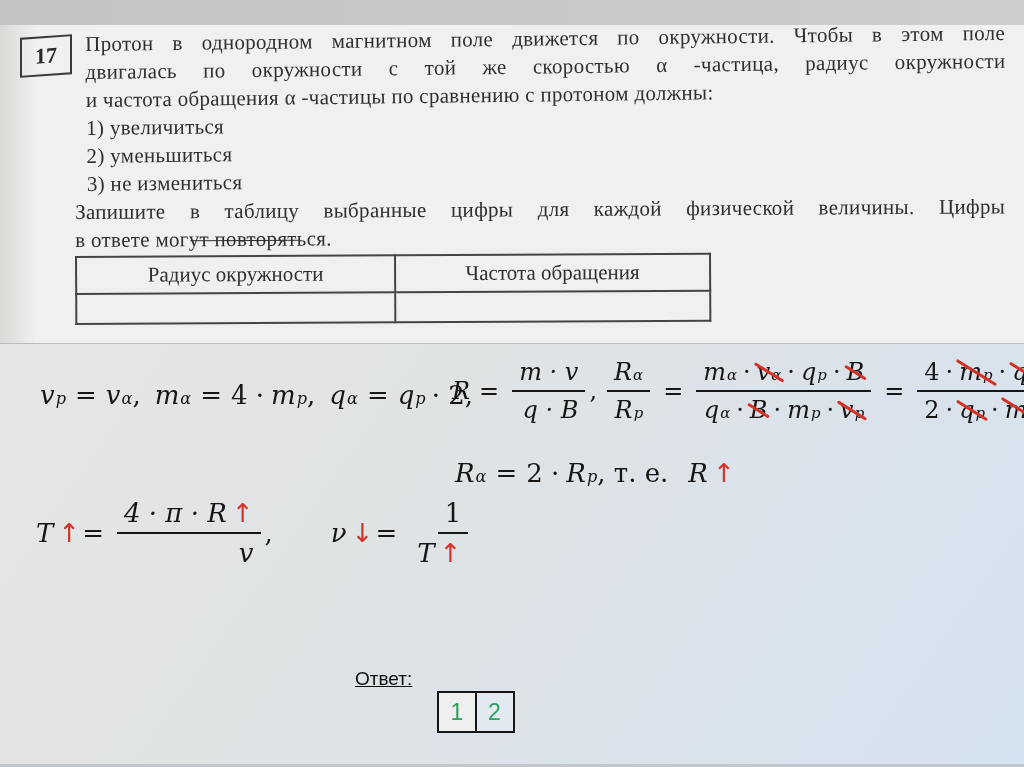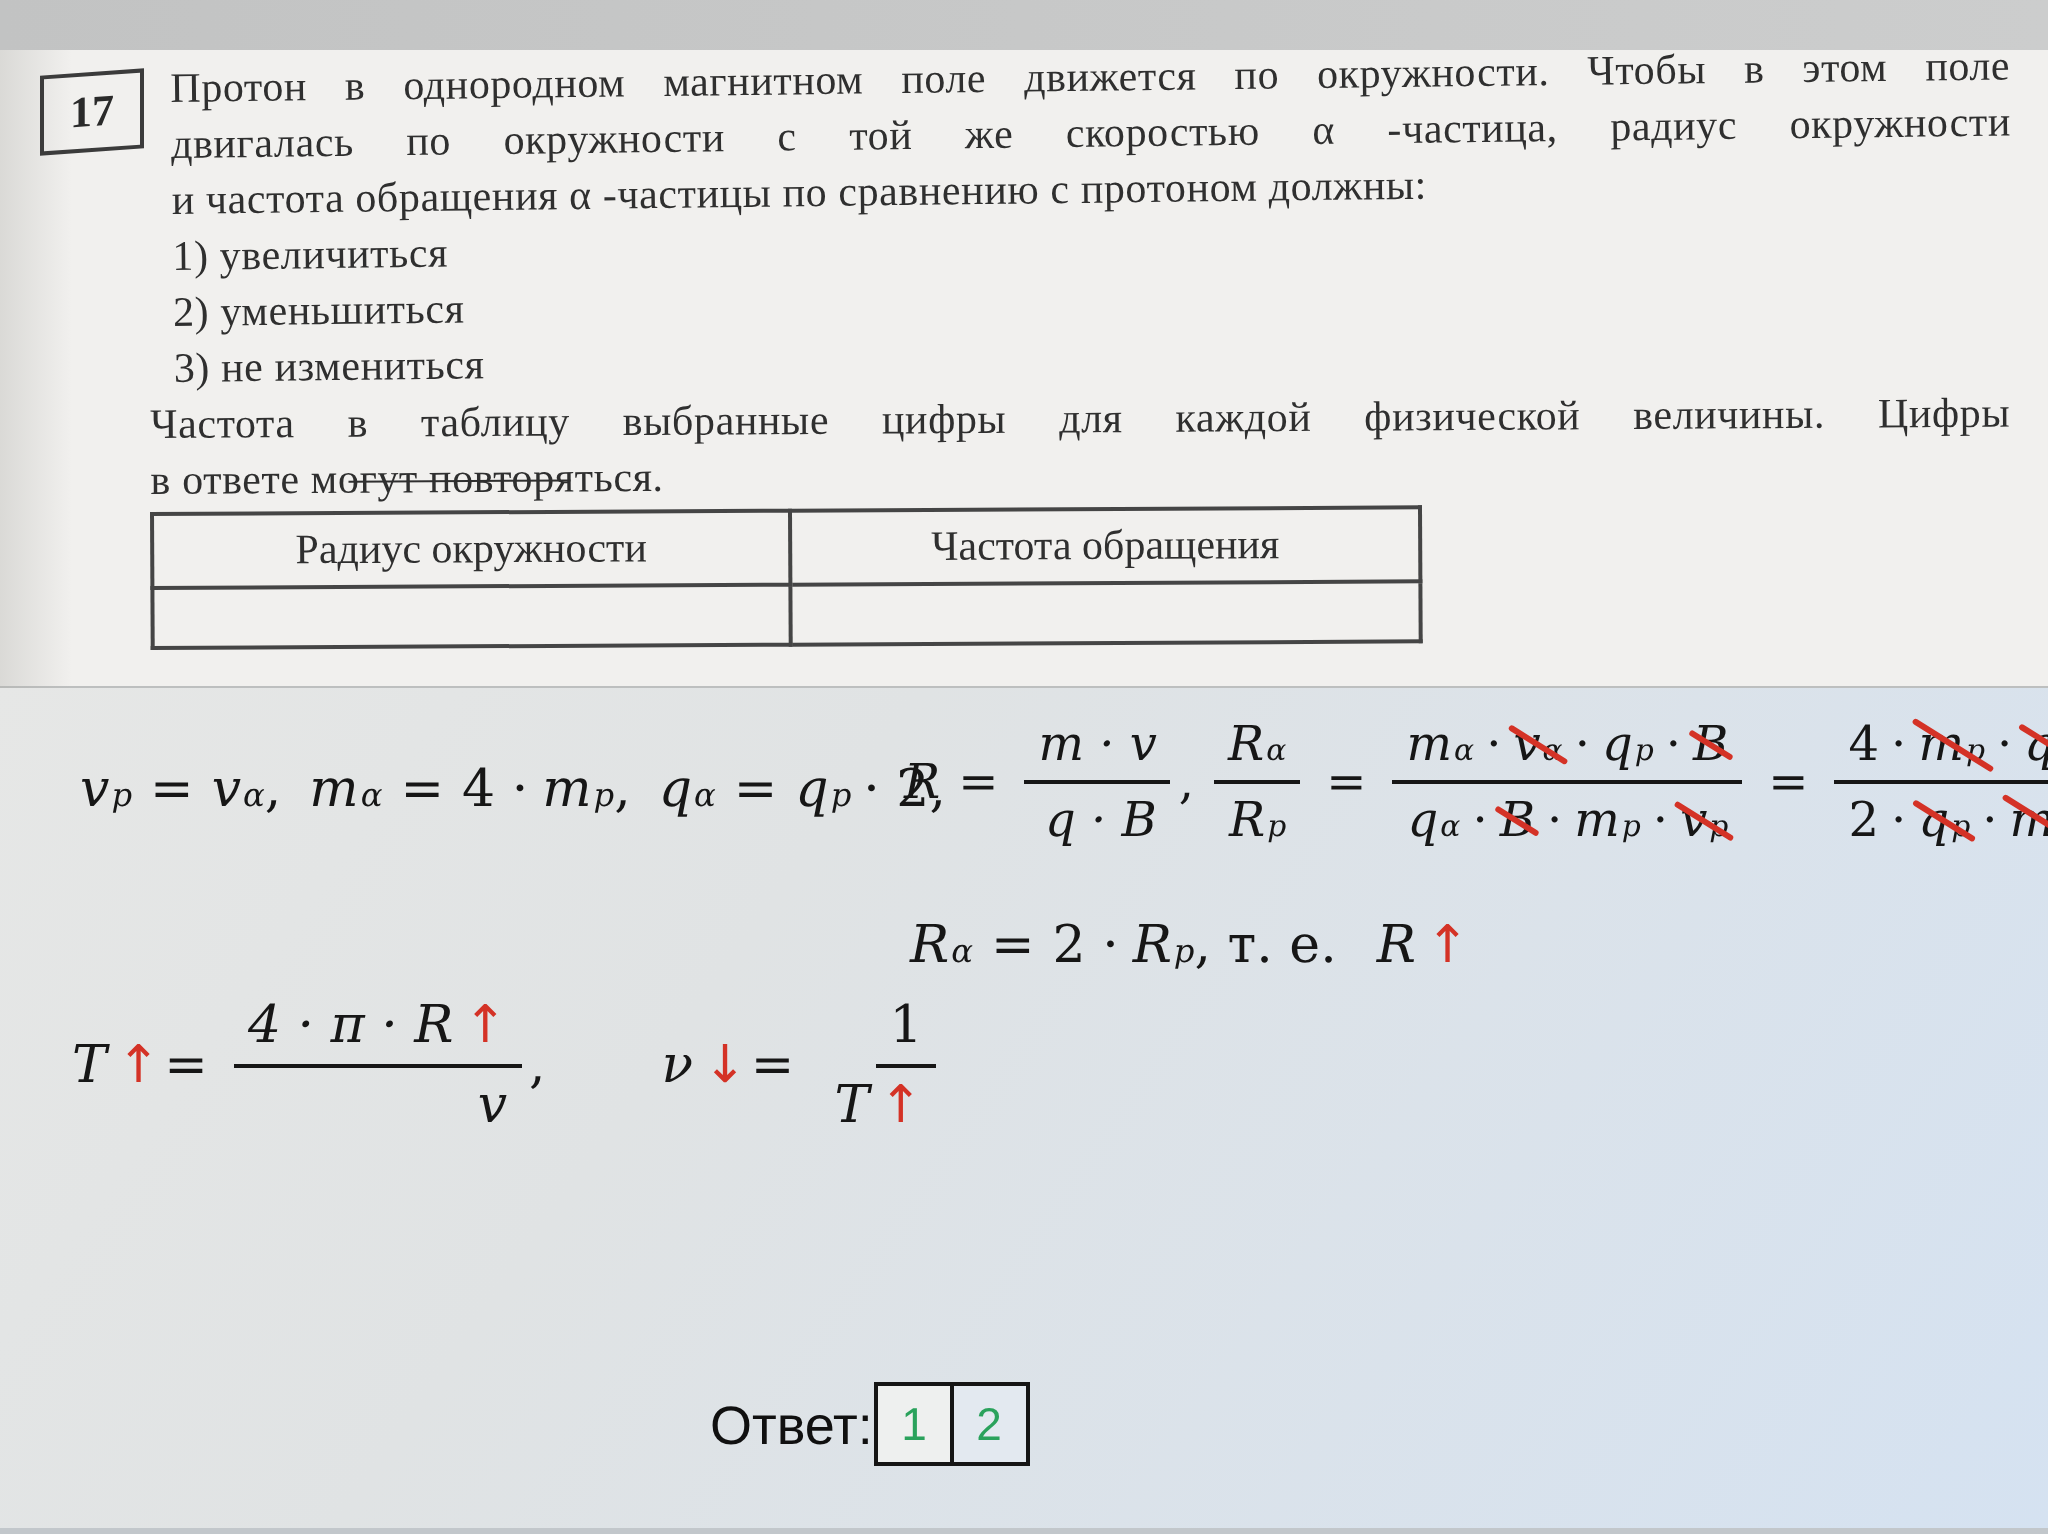--- a/index.html
+++ b/index.html
@@ -55,22 +55,22 @@
                border-radius: 2px; }
   .arrow { font-family: "DejaVu Sans", sans-serif; font-style: normal; margin-left: 5px; }
   .red { color: #d43226; }
   .gap-med { margin-left: 20px; }
   .gap-big { display: inline-block; width: 44px; }
   .eq-given { left: 40px; top: 380px; font-size: 26px; }
   .eq-R     { left: 452px; top: 358px; font-size: 24px; }
   .eq-concl { left: 455px; top: 458px; font-size: 26px; }
   .eq-T     { left: 36px; top: 498px; font-size: 26px; }
   
-  .answer-label { position: absolute; left: 355px; top: 698px;
-          font-family: "Liberation Sans", sans-serif; font-size: 27px; color: #101010; }
+  .answer-label { position: absolute; left: 355px; top: 668px;
+          font-family: "Liberation Sans", sans-serif; font-size: 19px; color: #101010; text-decoration: underline; }
   .answer-boxes { position: absolute; left: 437px; top: 691px; display: flex; }
   .abox { width: 40px; height: 42px; border: 2.5px solid #151515;
           display: flex; align-items: center; justify-content: center;
           font-family: "Liberation Sans", sans-serif; font-size: 23px; color: #2aa25c; }
   .abox-1 { background: #eef0ef; }
   .abox-2 { margin-left: -2.5px; background: #e3e9f0; }
   .bottom-line { position: absolute; left: 0; bottom: 0; width: 100%; height: 3px;
           background: #c2c7cb; }
 </style>
 </head>
@@ -89,21 +89,21 @@
     <div class="ptext">
       <div class="pline jline">Протон в однородном магнитном поле движется по окружности. Чтобы в этом поле</div>
       <div class="pline jline">двигалась по окружности с той же скоростью α -частица, радиус окружности</div>
       <div class="pline">и частота обращения α -частицы по сравнению с протоном должны:</div>
       <div class="pline">1) увеличиться</div>
       <div class="pline">2) уменьшиться</div>
       <div class="pline">3) не измениться</div>
     </div>
 
     <div class="instr">
-      <div class="pline jline"><span>Частота </span><span class="ul">в таблицу</span><span> выбранные цифры для каждой физической величины. Цифры</span></div>
+      <div class="pline jline"><span>Запишите </span><span class="ul">в таблицу</span><span> выбранные цифры для каждой физической величины. Цифры</span></div>
       <div class="pline">в ответе могут повторяться.</div>
     </div>
 
     <table class="qtable">
       <tbody>
           <tr class="hrow">
         <td style="width:320px">Радиус окружности</td>
         <td style="width:316px">Частота обращения</td>
       </tr>
       <tr class="erow">

